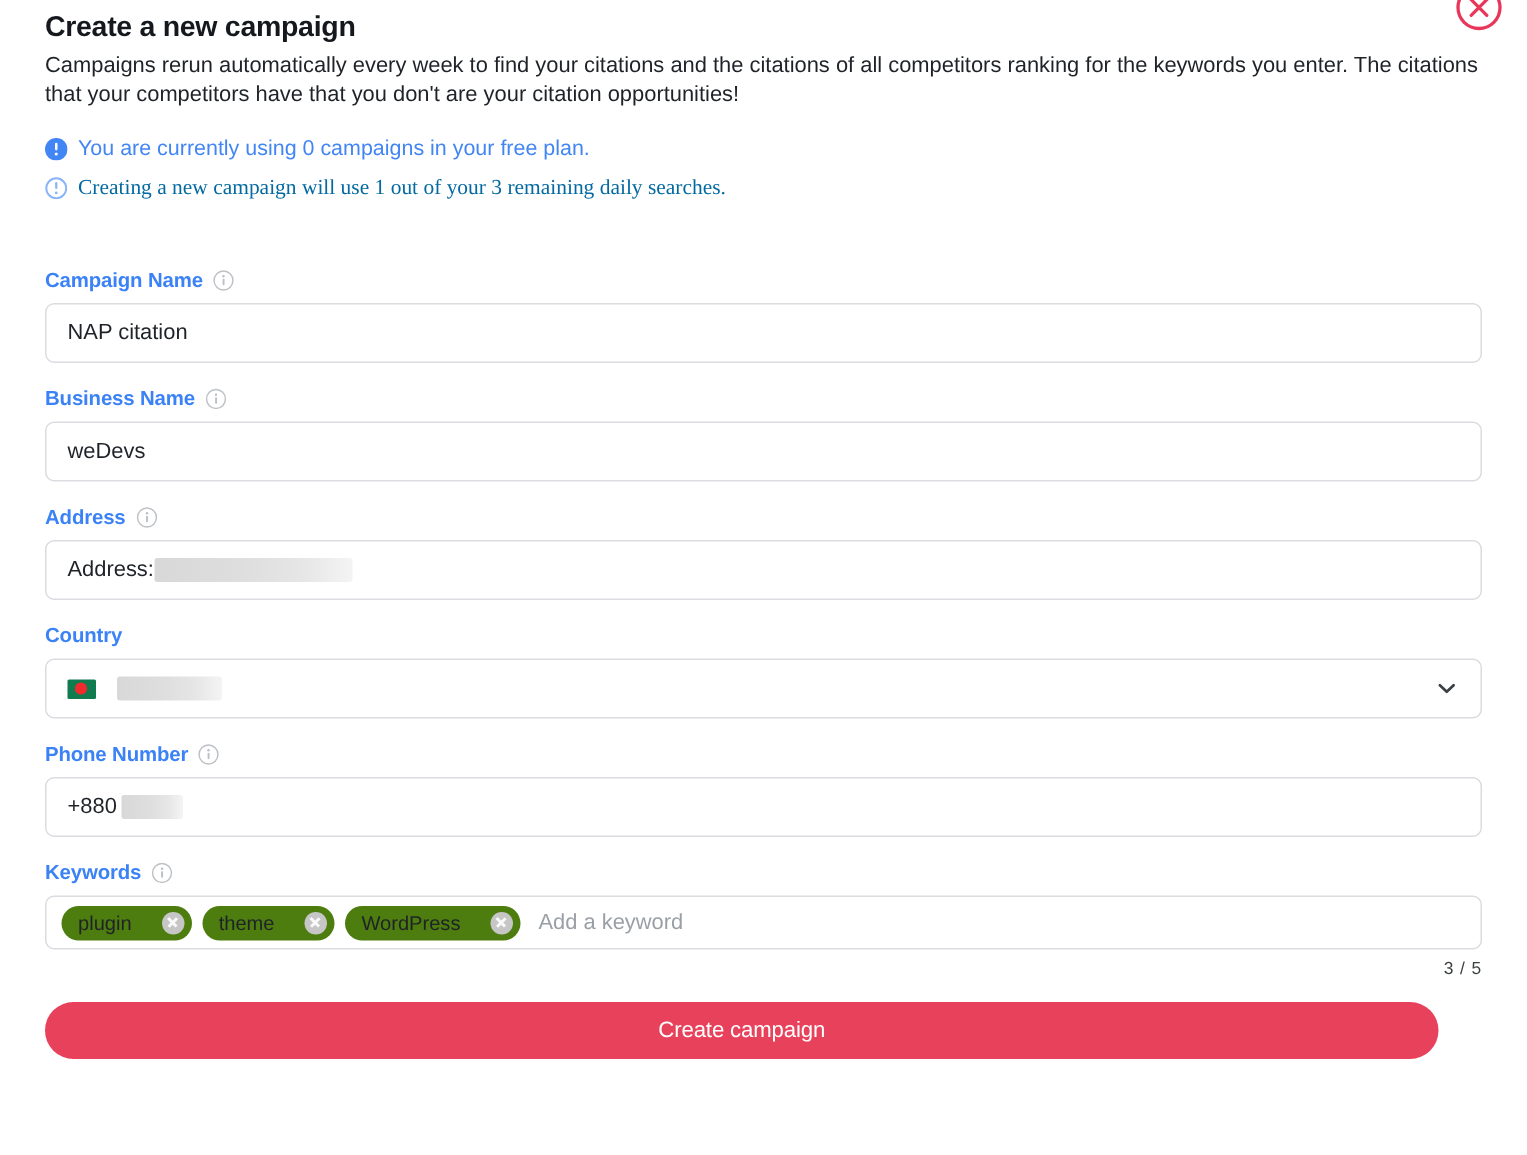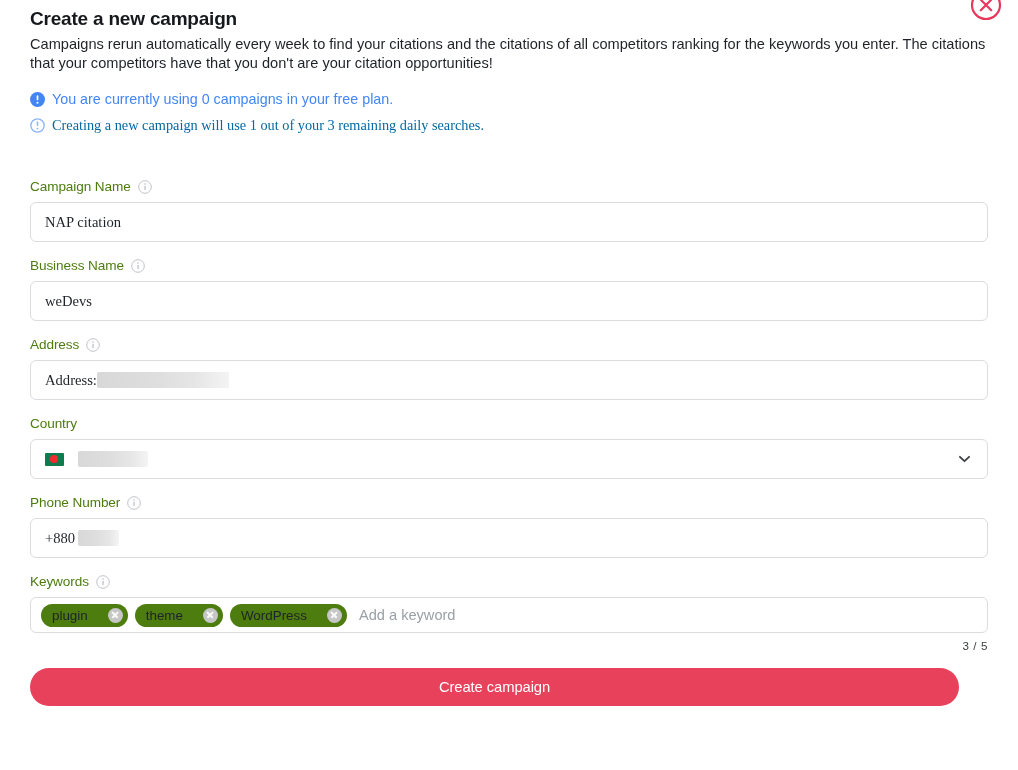--- a/index.html
+++ b/index.html
@@ -68,40 +68,39 @@
 
   
   .form { padding: 0 30px; margin-top: 44px; }
 
   .field { margin-bottom: 16px; }
   .field-label {
     display: flex;
     align-items: center;
     gap: 7px;
     font-size: 13.6px;
-    font-weight: normal;
-    color: #4d7c0f;
+    font-weight: bold;
+    color: #3b82f6;
     margin-bottom: 8px;
     letter-spacing: -0.1px;
   }
   .info-icon { line-height: 0; display: inline-flex; }
 
   .input {
     width: 958px;
     height: 40px;
     border: 1px solid #dadce0;
     border-radius: 6px;
     background: #fff;
     display: flex;
     align-items: center;
     padding: 0 14px;
     font-size: 14.6px;
     color: #1f2328;
     position: relative;
-    font-family: Liberation Serif, serif;
   }
   .input .value { white-space: nowrap; }
 
   .redact {
     display: inline-block;
     height: 16px;
     border-radius: 2px;
     background: linear-gradient(90deg,#d8d8d8 0%,#dedede 45%,#e6e6e6 75%,#f4f4f4 100%);
     vertical-align: middle;
   }

